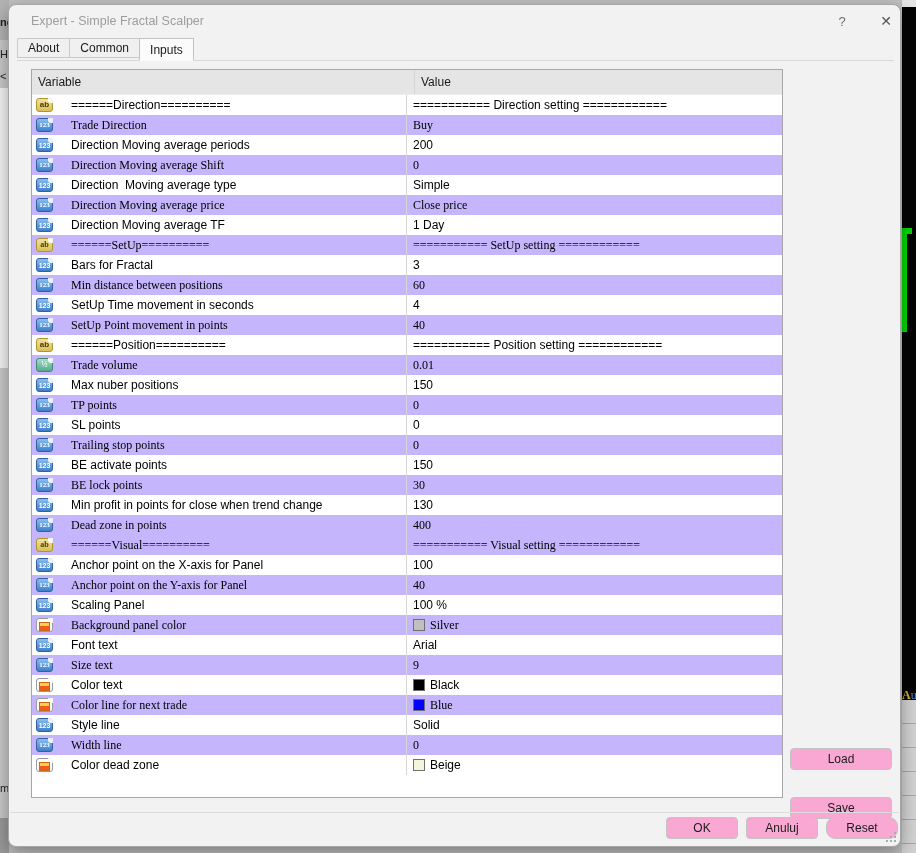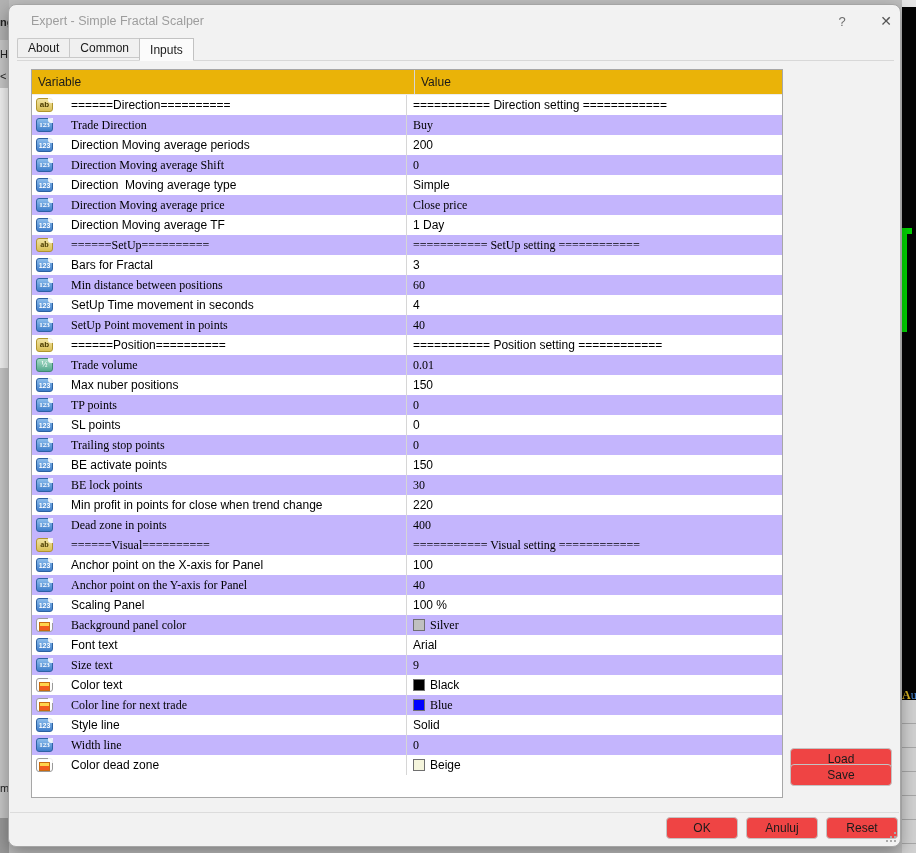--- a/index.html
+++ b/index.html
@@ -55,21 +55,21 @@
     height:23px; line-height:22px; background:#fbfbfb;
     border:1px solid #c2c2c2; border-bottom:1px solid #fbfbfb; position:relative; top:0;
   }
   .page-top-line { position:absolute; left:8px; top:55px; width:877px; height:1px; background:#d8d8d8; }
 
   
   .ptable {
     position:absolute; left:22px; top:64px; width:752px; height:729px;
     background:#fff; border:1px solid #a7a7a7; overflow:hidden;
   }
-  .thead { display:flex; height:25px; border-bottom:1px solid #ededed; background:#eab308; }
+  .thead { display:flex; height:25px; border-bottom:1px solid #ededed; background:#e5e5e5; }
   .th { font-size:12px; color:#1a1a1a; padding:5px 0 0 6px; }
   .th.var { width:374px; }
   .th.val { flex:1; border-left:1px solid #d6d6d6;margin-left:8px; }
   .row { display:flex; height:20px; background:#fff; }
   .row.alt { background:#c4b5fd;font-family:Liberation Serif, serif; }
   .cell { display:flex; align-items:center; font-size:12px; color:#000; overflow:hidden; }
   .cell.var { width:374px; padding-left:4px; }
   .cell.val { flex:1; border-left:1px solid #d6d6d6; padding-left:6px; }
   .cell .label { white-space:pre; }
 
@@ -91,29 +91,29 @@
   .ticon.color::after {
     content:""; position:absolute; left:2px; right:2px; top:3px; height:7px;
     background:linear-gradient(#ffd24a 0 45%, #f25a1e 45%);
     border:1px solid #c96a10;
   }
 
   .swatch { width:12px; height:12px; margin-right:5px; border:1px solid #6f6f6f; flex:0 0 12px; display:inline-block; }
 
   
   .btn {
-    position:absolute; background:#ef4444; border:1px solid #c3c3c3; border-radius:4px;
+    position:absolute; background:#f9a8d4; border:1px solid #c3c3c3; border-radius:4px;
     font-family:"Liberation Sans", sans-serif; font-size:12px; color:#1b1b1b; cursor:default;
   }
   .btn-load { left:781px; top:743px; width:102px; height:22px; }
-  .btn-save { left:781px; top:759px; width:102px; height:22px; }
+  .btn-save { left:781px; top:792px; width:102px; height:22px; }
   .footer-line { position:absolute; left:1px; top:807px; width:889px; height:1px; background:#dcdcdc; }
   .btn-ok    { left:657px; top:812px; width:72px; height:22px; }
   .btn-cancel{ left:737px; top:812px; width:72px; height:22px; }
-  .btn-reset { left:817px; top:812px; width:72px; height:22px; }
+  .btn-reset { left:817px; top:812px; width:72px; height:22px;border-radius:9px; }
 
   .grip { position:absolute; right:4px; bottom:4px; width:10px; height:10px; }
   .grip i { position:absolute; width:2px; height:2px; background:#ababab; }
   .grip i:nth-child(1){ right:0; bottom:0; }
   .grip i:nth-child(2){ right:4px; bottom:0; }
   .grip i:nth-child(3){ right:0; bottom:4px; }
   .grip i:nth-child(4){ right:8px; bottom:0; }
   .grip i:nth-child(5){ right:0; bottom:8px; }
   .grip i:nth-child(6){ right:4px; bottom:4px; }
 </style>
@@ -377,21 +377,21 @@
     </div>
   </div>
 
   <div class="row">
     <div class="cell var">
       <span class="ticon integer">123</span>
       <span class="label var-label">Min profit in points for close when trend change</span>
     </div>
     <div class="cell val">
 
-      <span class="label val-label">220</span>
+      <span class="label val-label">130</span>
     </div>
   </div>
 
   <div class="row alt">
     <div class="cell var">
       <span class="ticon integer">123</span>
       <span class="label var-label">Dead zone in points</span>
     </div>
     <div class="cell val">
 

